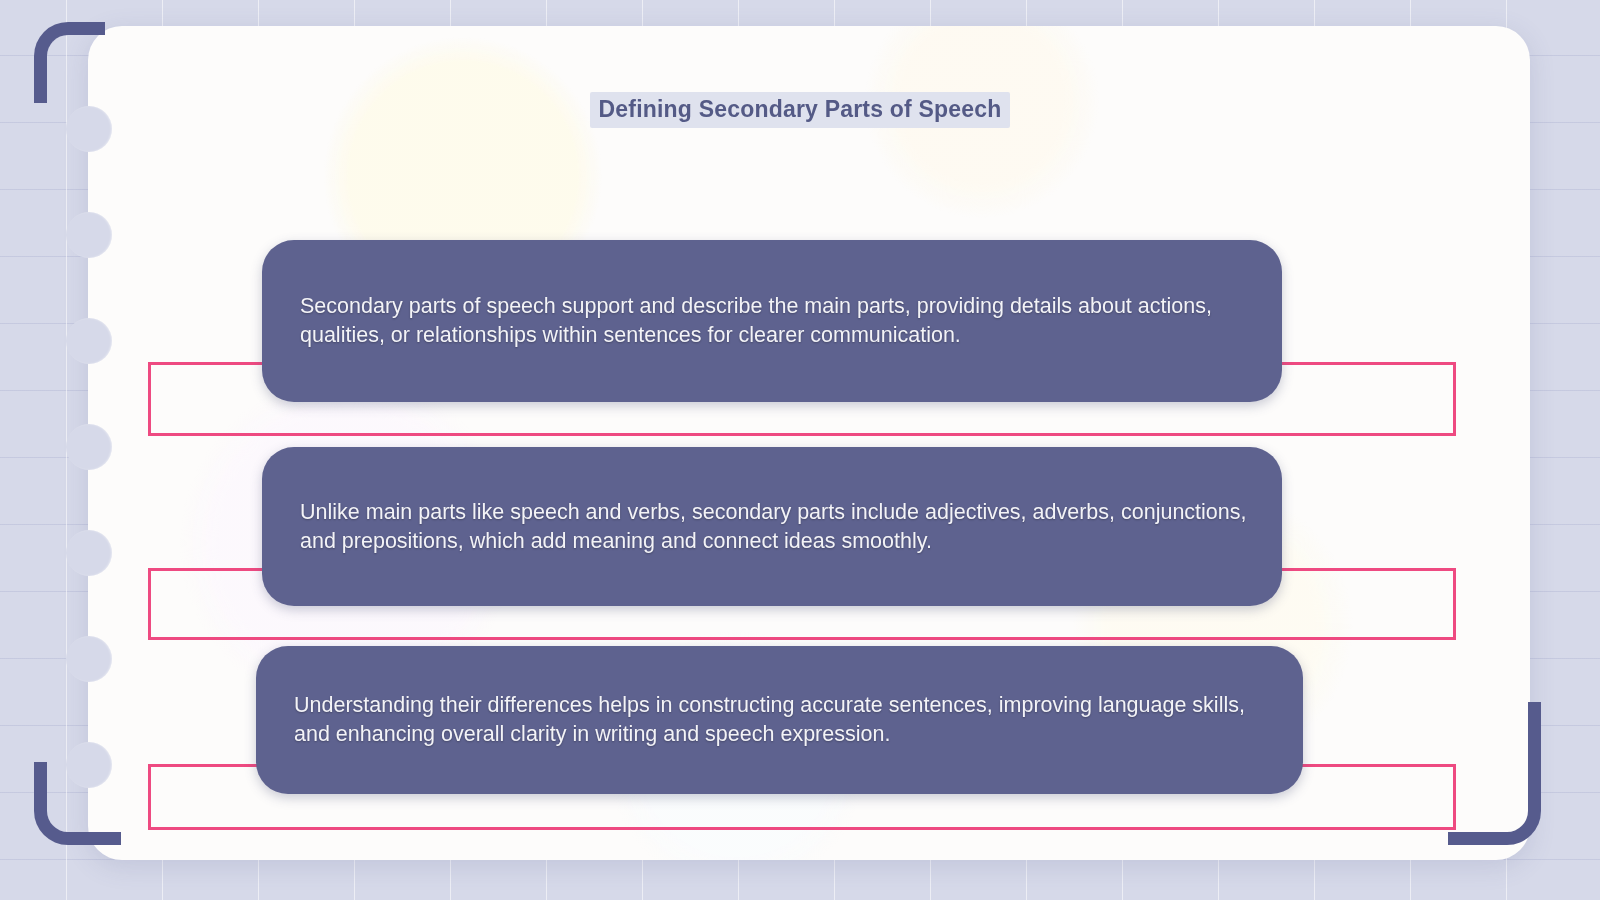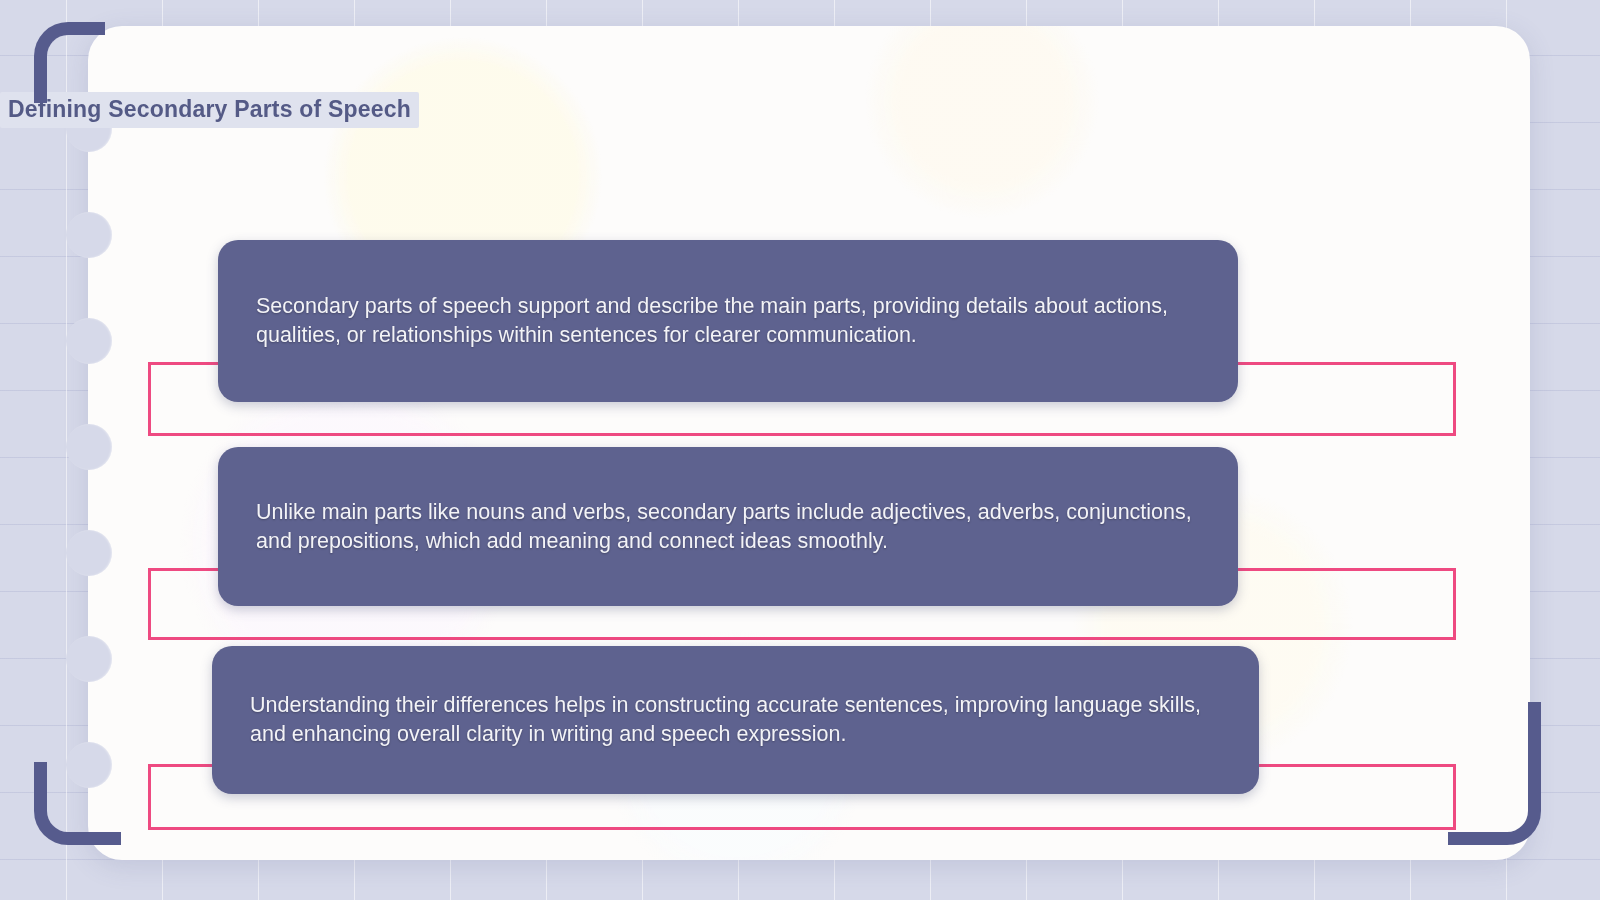--- a/index.html
+++ b/index.html
@@ -92,20 +92,21 @@
     border-left: none;
     border-top: none;
     border-bottom-right-radius: 34px;
   }
 
   
   #title {
     position: absolute;
     left: 0; right: 0;
     top: 92px;
+    text-align: center;
     z-index: 5;
   }
   #title-text {
     display: inline-block;
     font-size: 23px;
     font-weight: 700;
     letter-spacing: 0.2px;
     color: #545a86;
     background: #dfe2ee;
     padding: 4px 8px 5px 8px;
@@ -115,27 +116,28 @@
   .pink-rect {
     position: absolute;
     border: 3px solid #ee4a81;
     background: transparent;
     z-index: 4;
   }
 
   .dark-box {
     position: absolute;
     background: #5e628f;
-    border-radius: 20px;
+    border-radius: 32px;
     box-shadow: 0 4px 12px rgba(70,75,115,0.28);
     z-index: 5;
     display: flex;
     align-items: center;
     padding: 0 34px 0 38px;
     box-sizing: border-box;
+    margin-left: 44px;
   }
   .dark-box-text {
     color: #f3f3f7;
     font-size: 21.5px;
     line-height: 29px;
     font-weight: 400;
     text-shadow: 0 1px 2px rgba(0,0,0,0.28);
   }
 
   
@@ -171,19 +173,19 @@
   <span id="title-text">Defining Secondary Parts of Speech</span>
 </div>
 
 <div class="pink-rect" id="pink-rect-1"></div>
 <div class="dark-box" id="dark-box-1">
   <span class="dark-box-text">Secondary parts of speech support and describe the main parts, providing details about actions, qualities, or relationships within sentences for clearer communication.</span>
 </div>
 
 <div class="pink-rect" id="pink-rect-2"></div>
 <div class="dark-box" id="dark-box-2">
-  <span class="dark-box-text">Unlike main parts like nouns and verbs, secondary parts include adjectives, adverbs, conjunctions, and prepositions, which add meaning and connect ideas smoothly.</span>
+  <span class="dark-box-text">Unlike main parts like speech and verbs, secondary parts include adjectives, adverbs, conjunctions, and prepositions, which add meaning and connect ideas smoothly.</span>
 </div>
 
 <div class="pink-rect" id="pink-rect-3"></div>
 <div class="dark-box" id="dark-box-3">
   <span class="dark-box-text">Understanding their differences helps in constructing accurate sentences, improving language skills, and enhancing overall clarity in writing and speech expression.</span>
 </div>
 
 </body></html>

